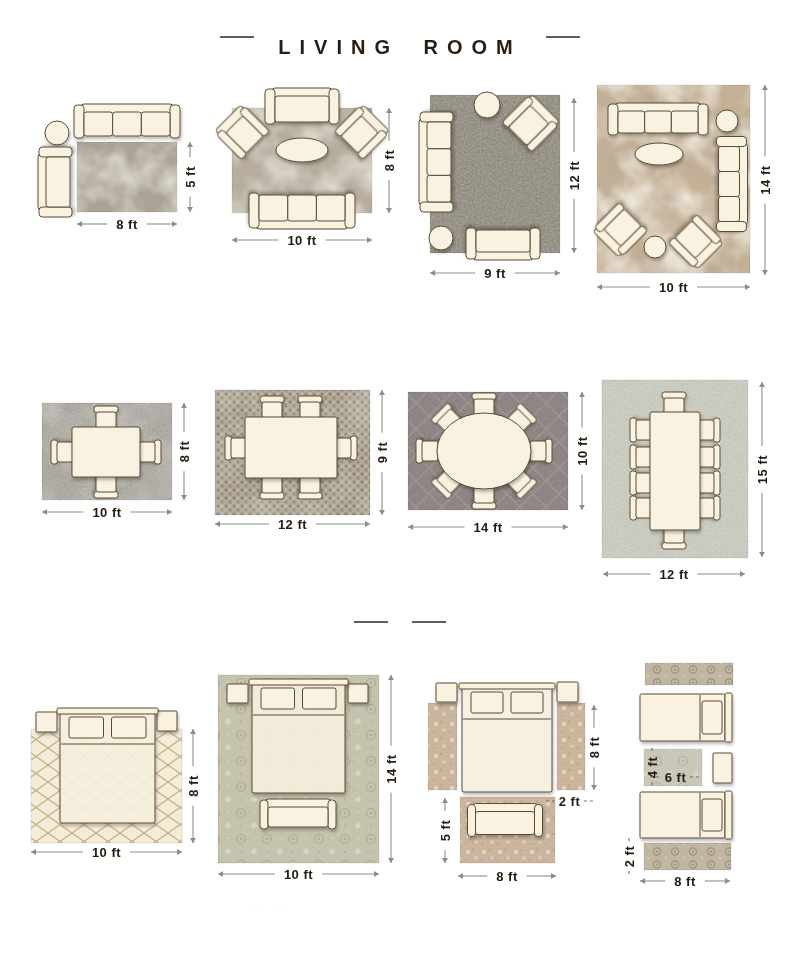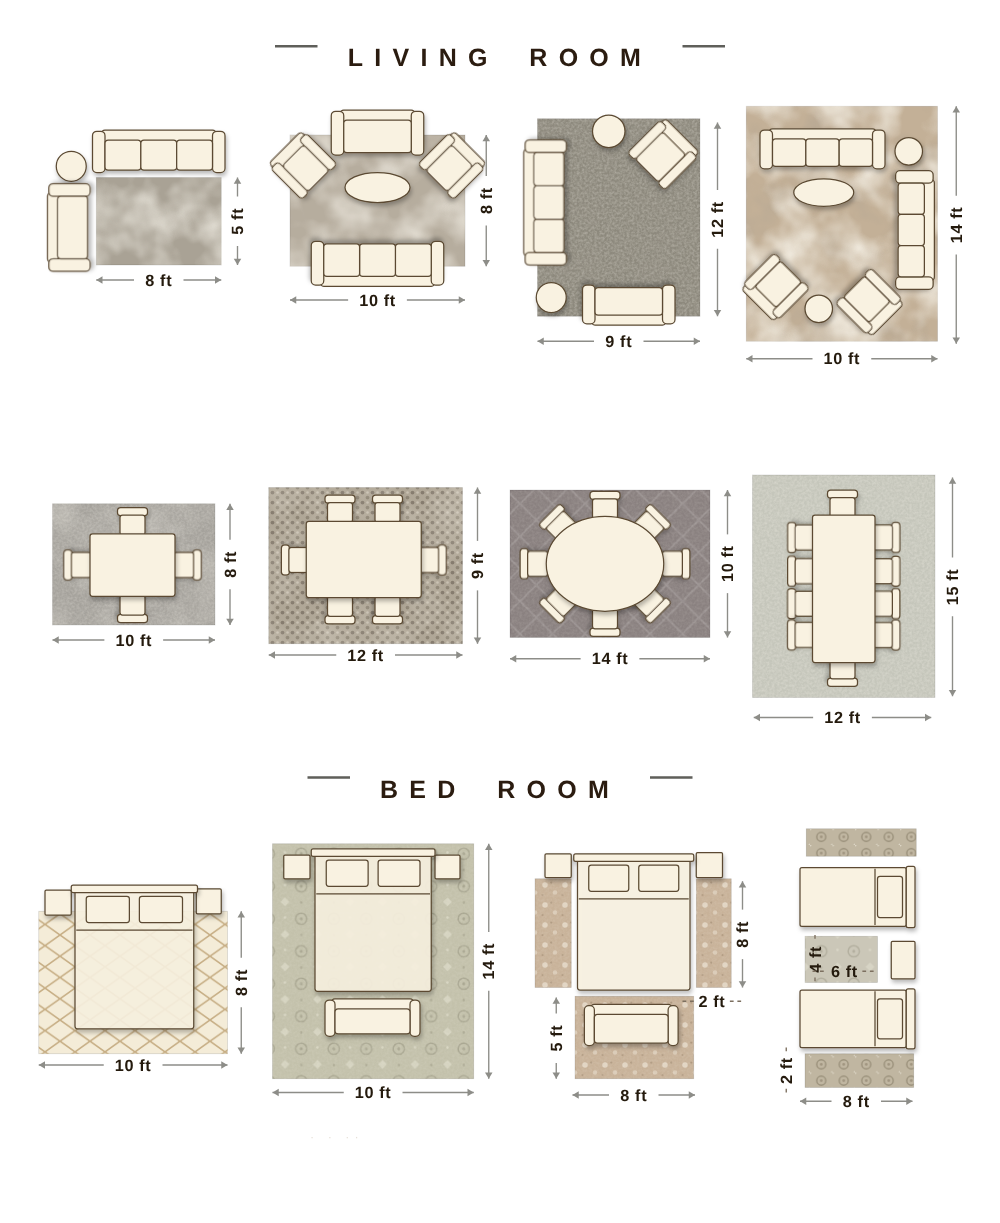--- a/index.html
+++ b/index.html
@@ -663,18 +663,17 @@
       </g>
     </svg>
 
   <div class="section-header" style="top:36px">
     <span class="hdash"></span>
     <span class="htitle">LIVING ROOM</span>
     <span class="hdash"></span>
   </div>
   <div class="section-header" style="top:621px">
     <span class="hdash"></span>
-    <span class="htitle">BED ROOM</span>
     <span class="hdash"></span>
   </div>
 
   <div class="watermark">· · ··</div>
 </div>
 
 </body></html>

